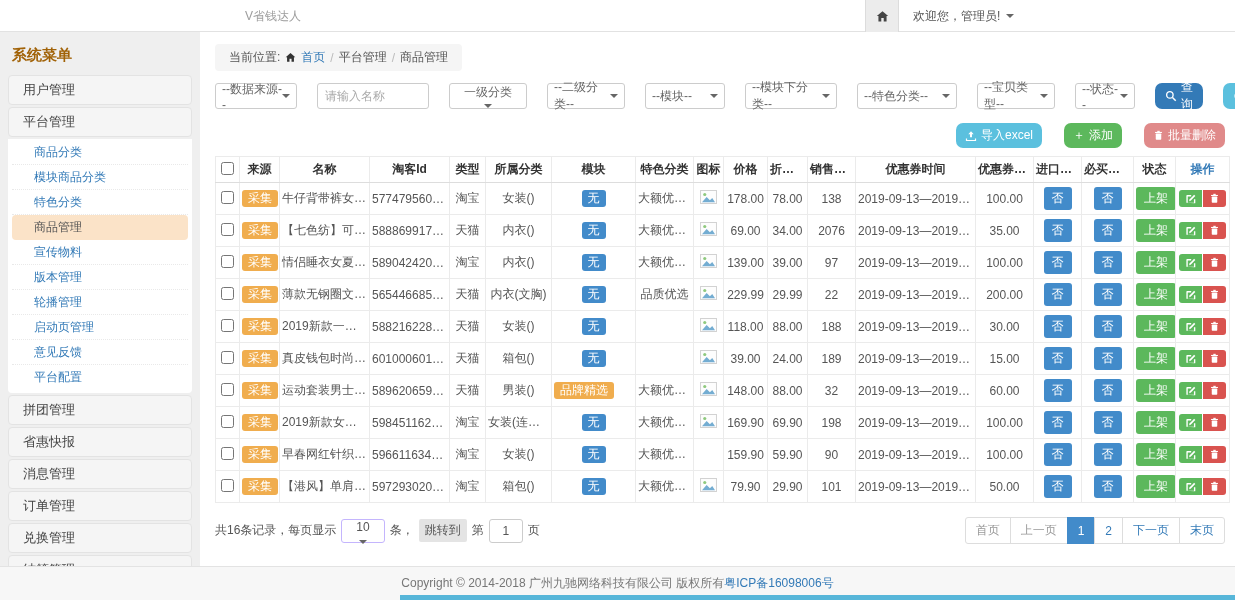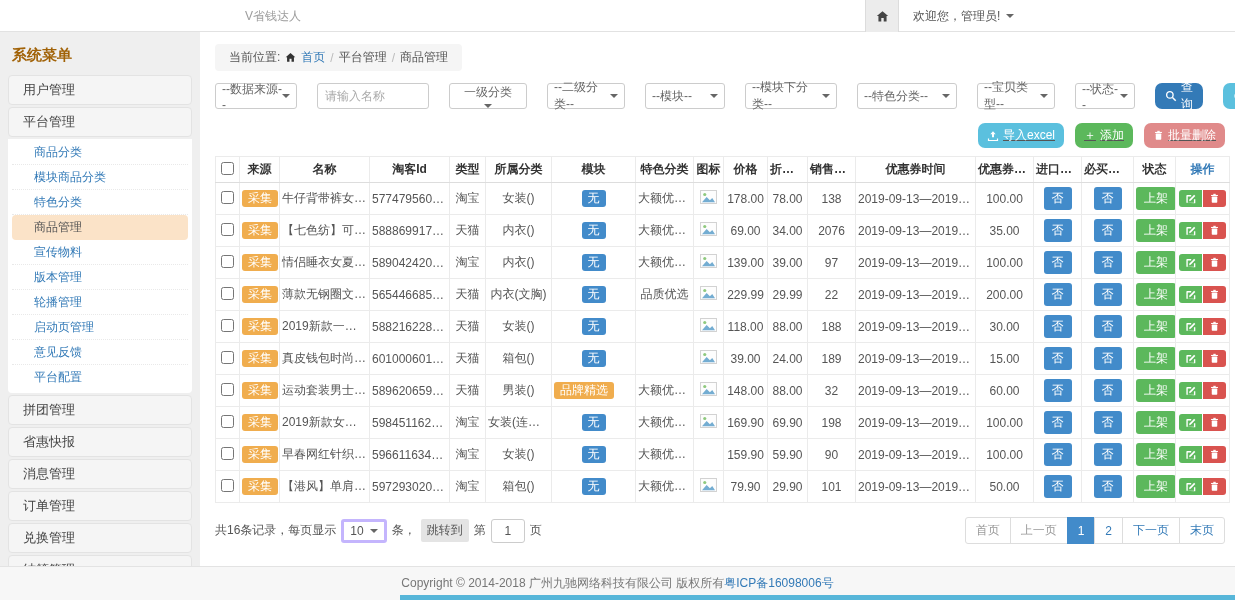--- a/index.html
+++ b/index.html
@@ -31,21 +31,21 @@
   .crumb-sep { color:#bbb; }
   
   .filters { display:flex; align-items:center; gap:20px; margin-top:12px; }
   .f-select { height:26px; border:1px solid #ccc; border-radius:3px; background:#fff; display:inline-flex; align-items:center; justify-content:space-between; padding:0 6px; color:#666; cursor:pointer; flex:none; }
   .f-input { height:26px; border:1px solid #ccc; border-radius:3px; padding:0 7px; color:#555; font-size:12px; flex:none; font-family:inherit; }
   .f-input::placeholder { color:#aaa; }
   .btn { border:none; border-radius:7px; color:#fff; font-size:12px; display:inline-flex; align-items:center; gap:4px; cursor:pointer; font-family:inherit; }
   .btn-search { background:#337ab7; height:26px; padding:0 10px; }
   .btn-reset  { background:#5bc0de; height:26px; padding:0 10px; }
   
-  .toolbar { display:flex; justify-content:flex-end; gap:11px; margin:14px 0 8px 0;text-decoration:underline; }
+  .toolbar { display:flex; justify-content:flex-end; gap:22px; margin:14px 0 8px 0; }
   .btn-import { background:#5bc0de; height:25px; padding:0 9px; }
   .btn-add    { background:#5cb85c; height:25px; padding:0 9px; }
   .btn-batch  { background:#e08a8a; height:25px; padding:0 9px; }
   
   table { width:100%; border-collapse:collapse; table-layout:fixed; }
   th, td { border:1px solid #ebebeb; text-align:center; padding:4px 2px; white-space:nowrap; overflow:hidden; text-overflow:ellipsis; }
   th { color:#333; font-weight:bold; font-size:12px; background:#fff; border-bottom:1px solid #ddd; }
   th.accent { color:#337ab7; }
   td { color:#555; height:27px; }
   .badge { display:inline-block; padding:2px 6px; border-radius:3px; color:#fff; font-size:12px; line-height:1.1; }
@@ -54,21 +54,21 @@
   .tag-btn { border:none; border-radius:3px; color:#fff; font-size:12px; padding:3px 8px; cursor:pointer; font-family:inherit; }
   .t-blue  { background:#428bca; }
   .t-green { background:#5cb85c; }
   .op-btn { border:none; color:#fff; padding:3px 6px; cursor:pointer; display:inline-flex; align-items:center; }
   .op-edit { background:#5cb85c; border-radius:3px 0 0 3px; }
   .op-del  { background:#d9534f; border-radius:0 3px 3px 0; margin-left:1px; }
   .mod-suffix { margin-left:2px; }
   
   .pager { display:flex; justify-content:space-between; align-items:center; margin:14px 0 18px 0; color:#555; }
   .pager-left { display:flex; align-items:center; gap:5px; }
-  .mini-select { height:24px; border:3px solid #c4b5fd; border-radius:3px; background:#fff; display:inline-flex; align-items:center; gap:6px; padding:0 6px; cursor:pointer; }
+  .mini-select { height:24px; border:1px solid #c4b5fd; border-radius:3px; background:#fff; display:inline-flex; align-items:center; gap:6px; padding:0 14px; cursor:pointer;flex-direction:column; }
   .jump-chip { background:#e4e4e4; padding:3px 6px; border-radius:2px; color:#555; border:none; cursor:pointer; font-family:inherit; font-size:12px; }
   .jump-input { width:34px; height:24px; border:1px solid #ccc; border-radius:3px; text-align:center; font-size:12px; font-family:inherit; color:#555; }
   .pager-right { display:flex; }
   .pg-btn { border:1px solid #ddd; background:#fff; color:#337ab7; padding:4px 10px; margin-left:-1px; cursor:pointer; font-size:12px; font-family:inherit; }
   .pg-btn:first-child { border-radius:3px 0 0 3px; margin-left:0; }
   .pg-btn:last-child { border-radius:0 3px 3px 0;text-align:right; }
   .pg-btn.muted { color:#999; }
   .pg-btn.active { background:#428bca; border-color:#428bca; color:#fff; }
   
   footer { position:absolute; left:0; bottom:0; width:100%; height:34px; background:#f7f7f7; border-top:1px solid #e3e3e3; text-align:center; line-height:33px; color:#777; z-index:4; }

